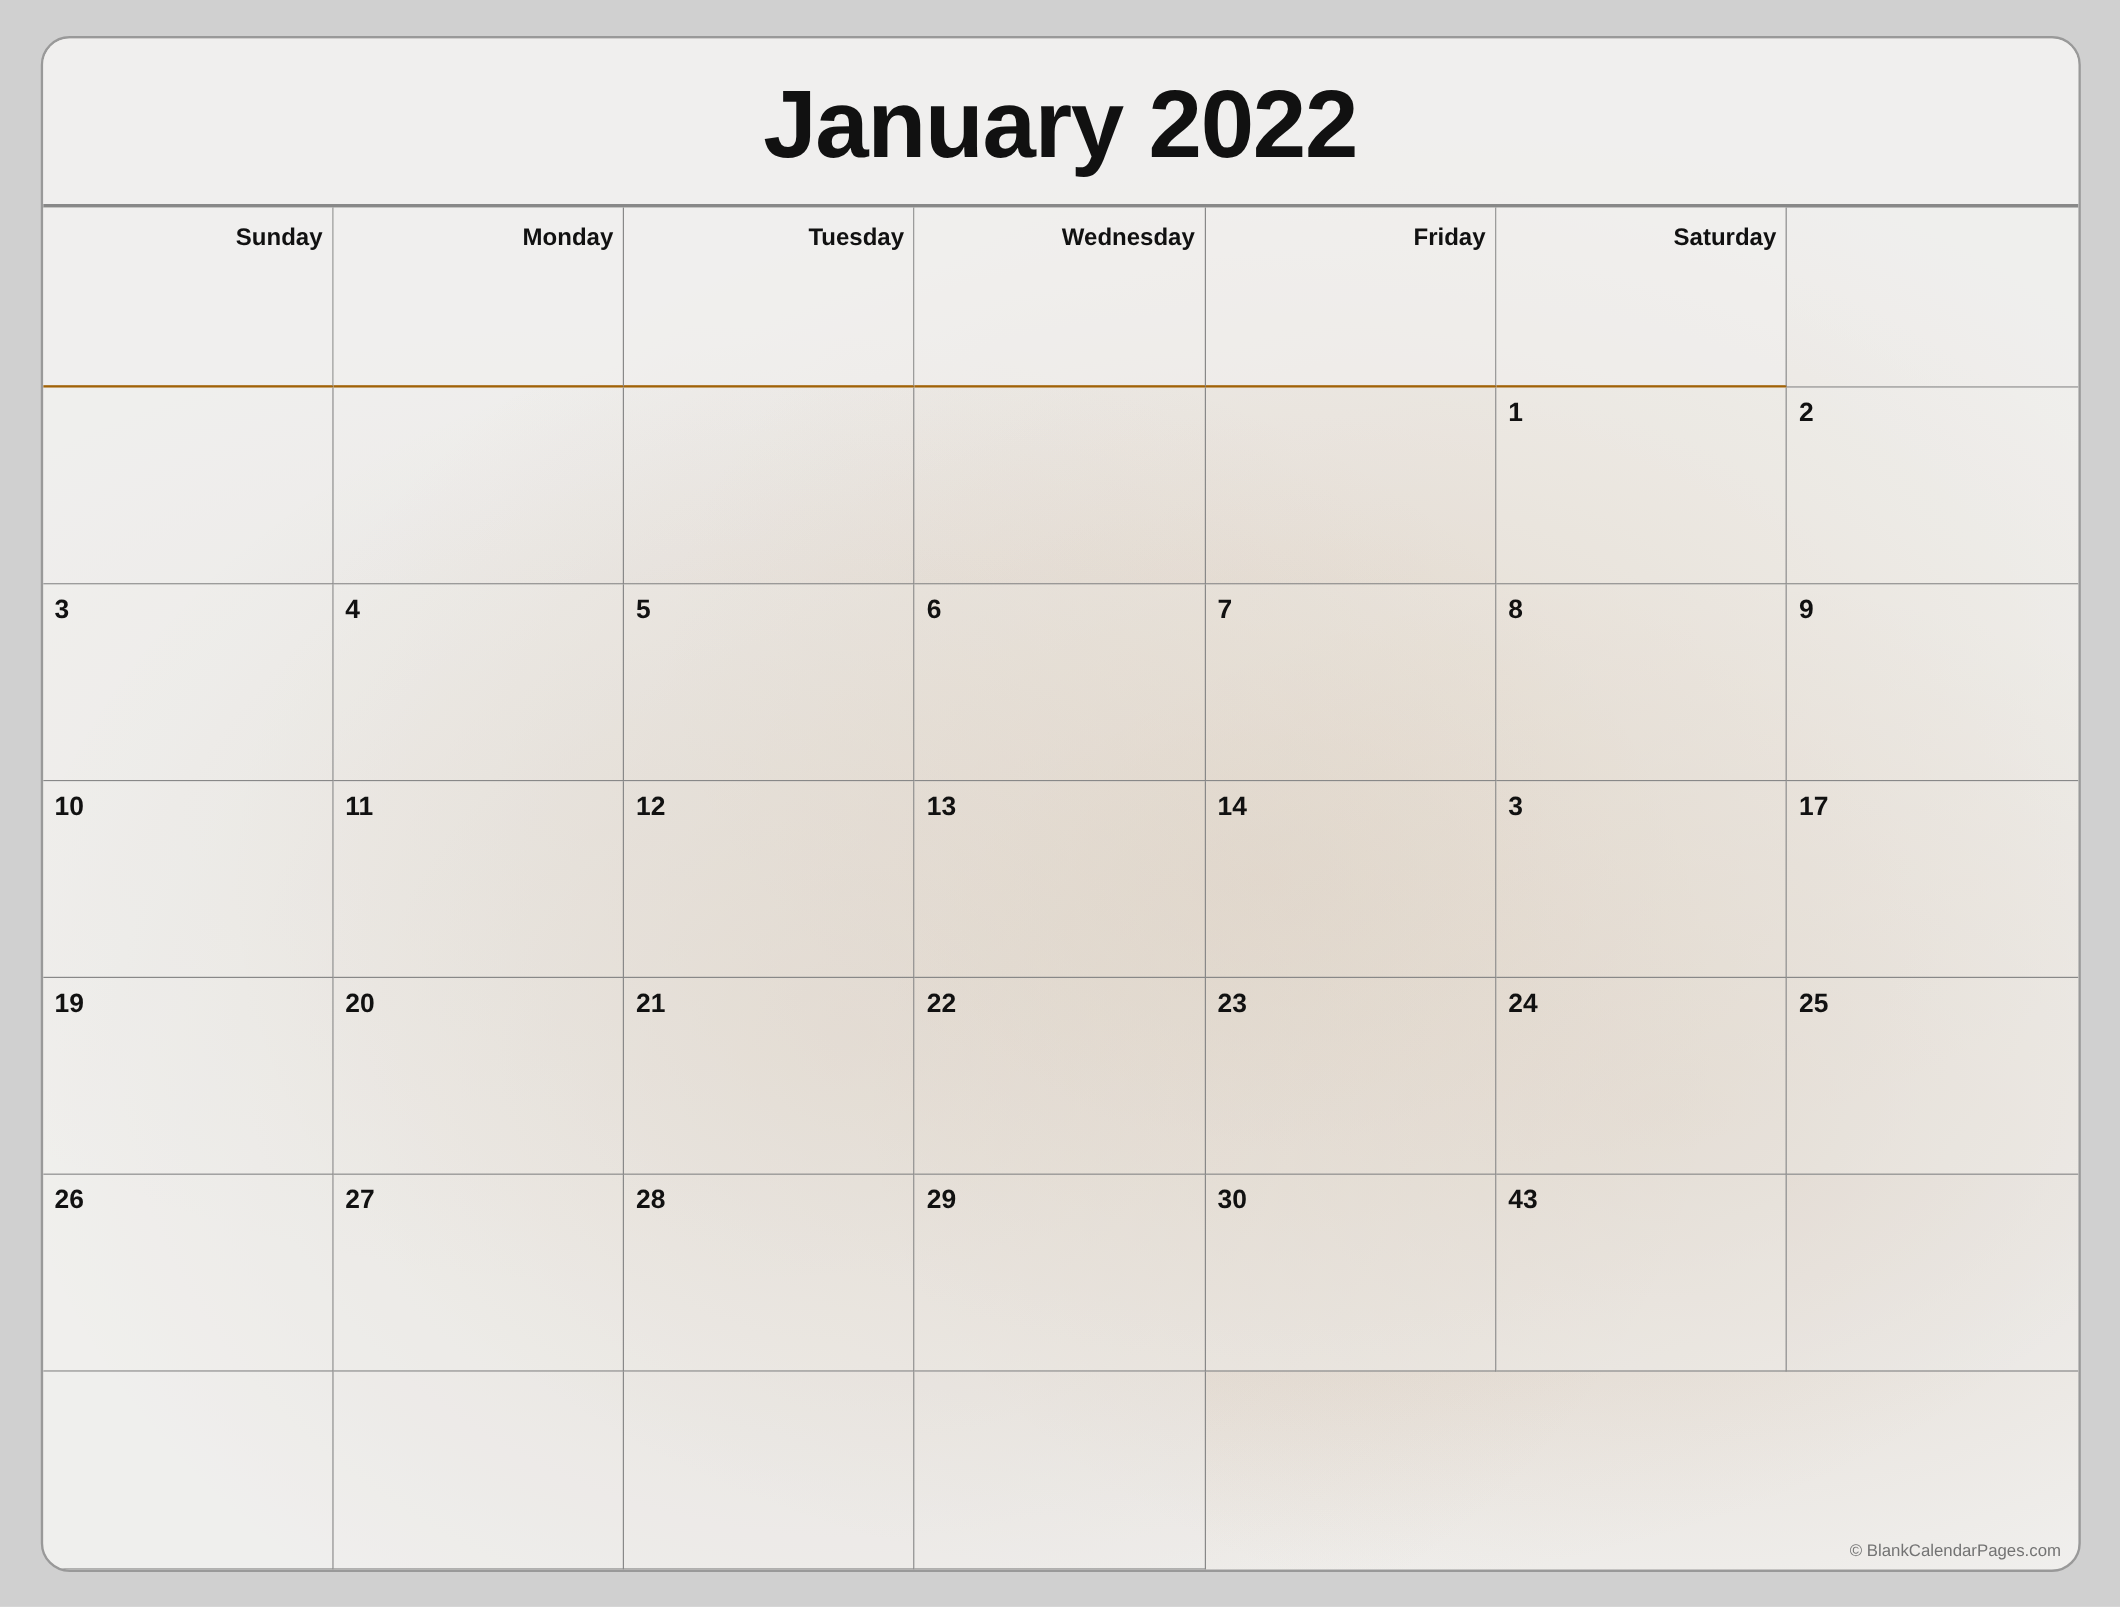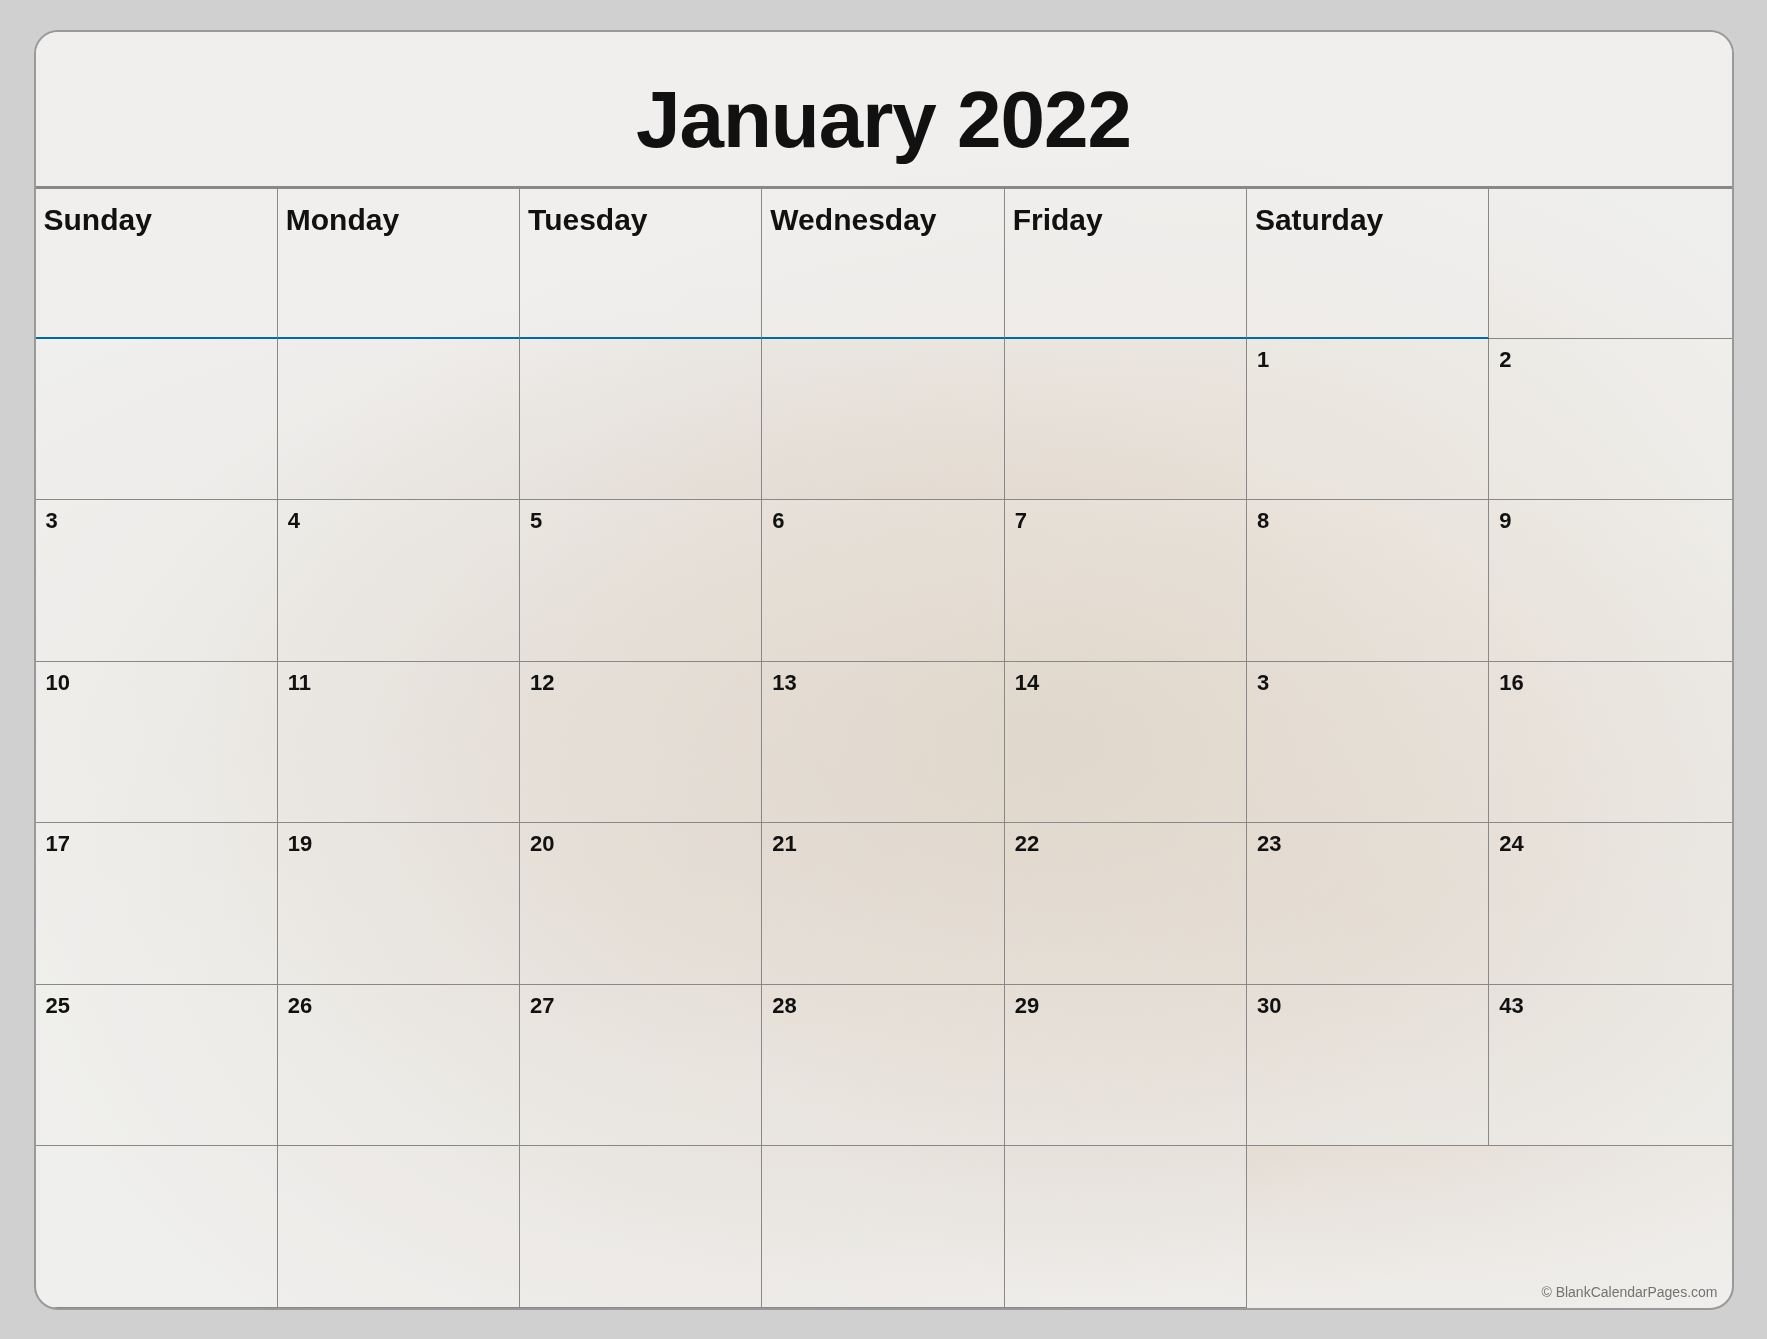--- a/index.html
+++ b/index.html
@@ -36,21 +36,21 @@
         radial-gradient(ellipse at 40% 65%, rgba(160,120,80,0.18) 0%, transparent 50%),
         radial-gradient(ellipse at 70% 40%, rgba(200,160,110,0.15) 0%, transparent 40%),
         radial-gradient(ellipse at 30% 50%, rgba(190,170,150,0.12) 0%, transparent 45%),
         radial-gradient(ellipse at 80% 70%, rgba(170,130,90,0.20) 0%, transparent 35%);
       pointer-events: none;
       z-index: 0;
     }
 
     .calendar-title {
       text-align: center;
-      padding: 42px 0 20px;
+      padding: 26px 0 20px;
       font-size: 80px;
       font-weight: 900;
       color: #111;
       letter-spacing: -1px;
       position: relative;
       z-index: 1;
       background: rgba(240,239,237,0.85);
     }
 
     .calendar-divider {
@@ -64,24 +64,24 @@
       flex: 1;
       display: grid;
       grid-template-columns: repeat(7, 1fr);
       grid-template-rows: auto repeat(6, 1fr);
       position: relative;
       z-index: 1;
     }
 
     .day-header {
       border-right: 1px solid #888;
-      border-bottom: 2px solid #0369a1;
+      border-bottom: 2px solid #a16207;
       padding: 14px 8px;
-      text-align: left;
-      font-size: 30px;
+      text-align: right;
+      font-size: 20px;
       font-weight: 700;
       color: #111;
       background: rgba(240,239,237,0.75);
     }
 
     .day-header:last-child {
       border-right: none;
     }
 
     .day-cell {
@@ -186,23 +186,20 @@
         <span class="day-number">13</span>
       </div>
     <div class="day-cell">
         <span class="day-number">14</span>
       </div>
     <div class="day-cell">
         <span class="day-number">3</span>
       </div>
 
     <div class="day-cell">
-        <span class="day-number">16</span>
-      </div>
-    <div class="day-cell">
         <span class="day-number">17</span>
       </div>
     <div class="day-cell">
         <span class="day-number">19</span>
       </div>
     <div class="day-cell">
         <span class="day-number">20</span>
       </div>
     <div class="day-cell">
         <span class="day-number">21</span>

